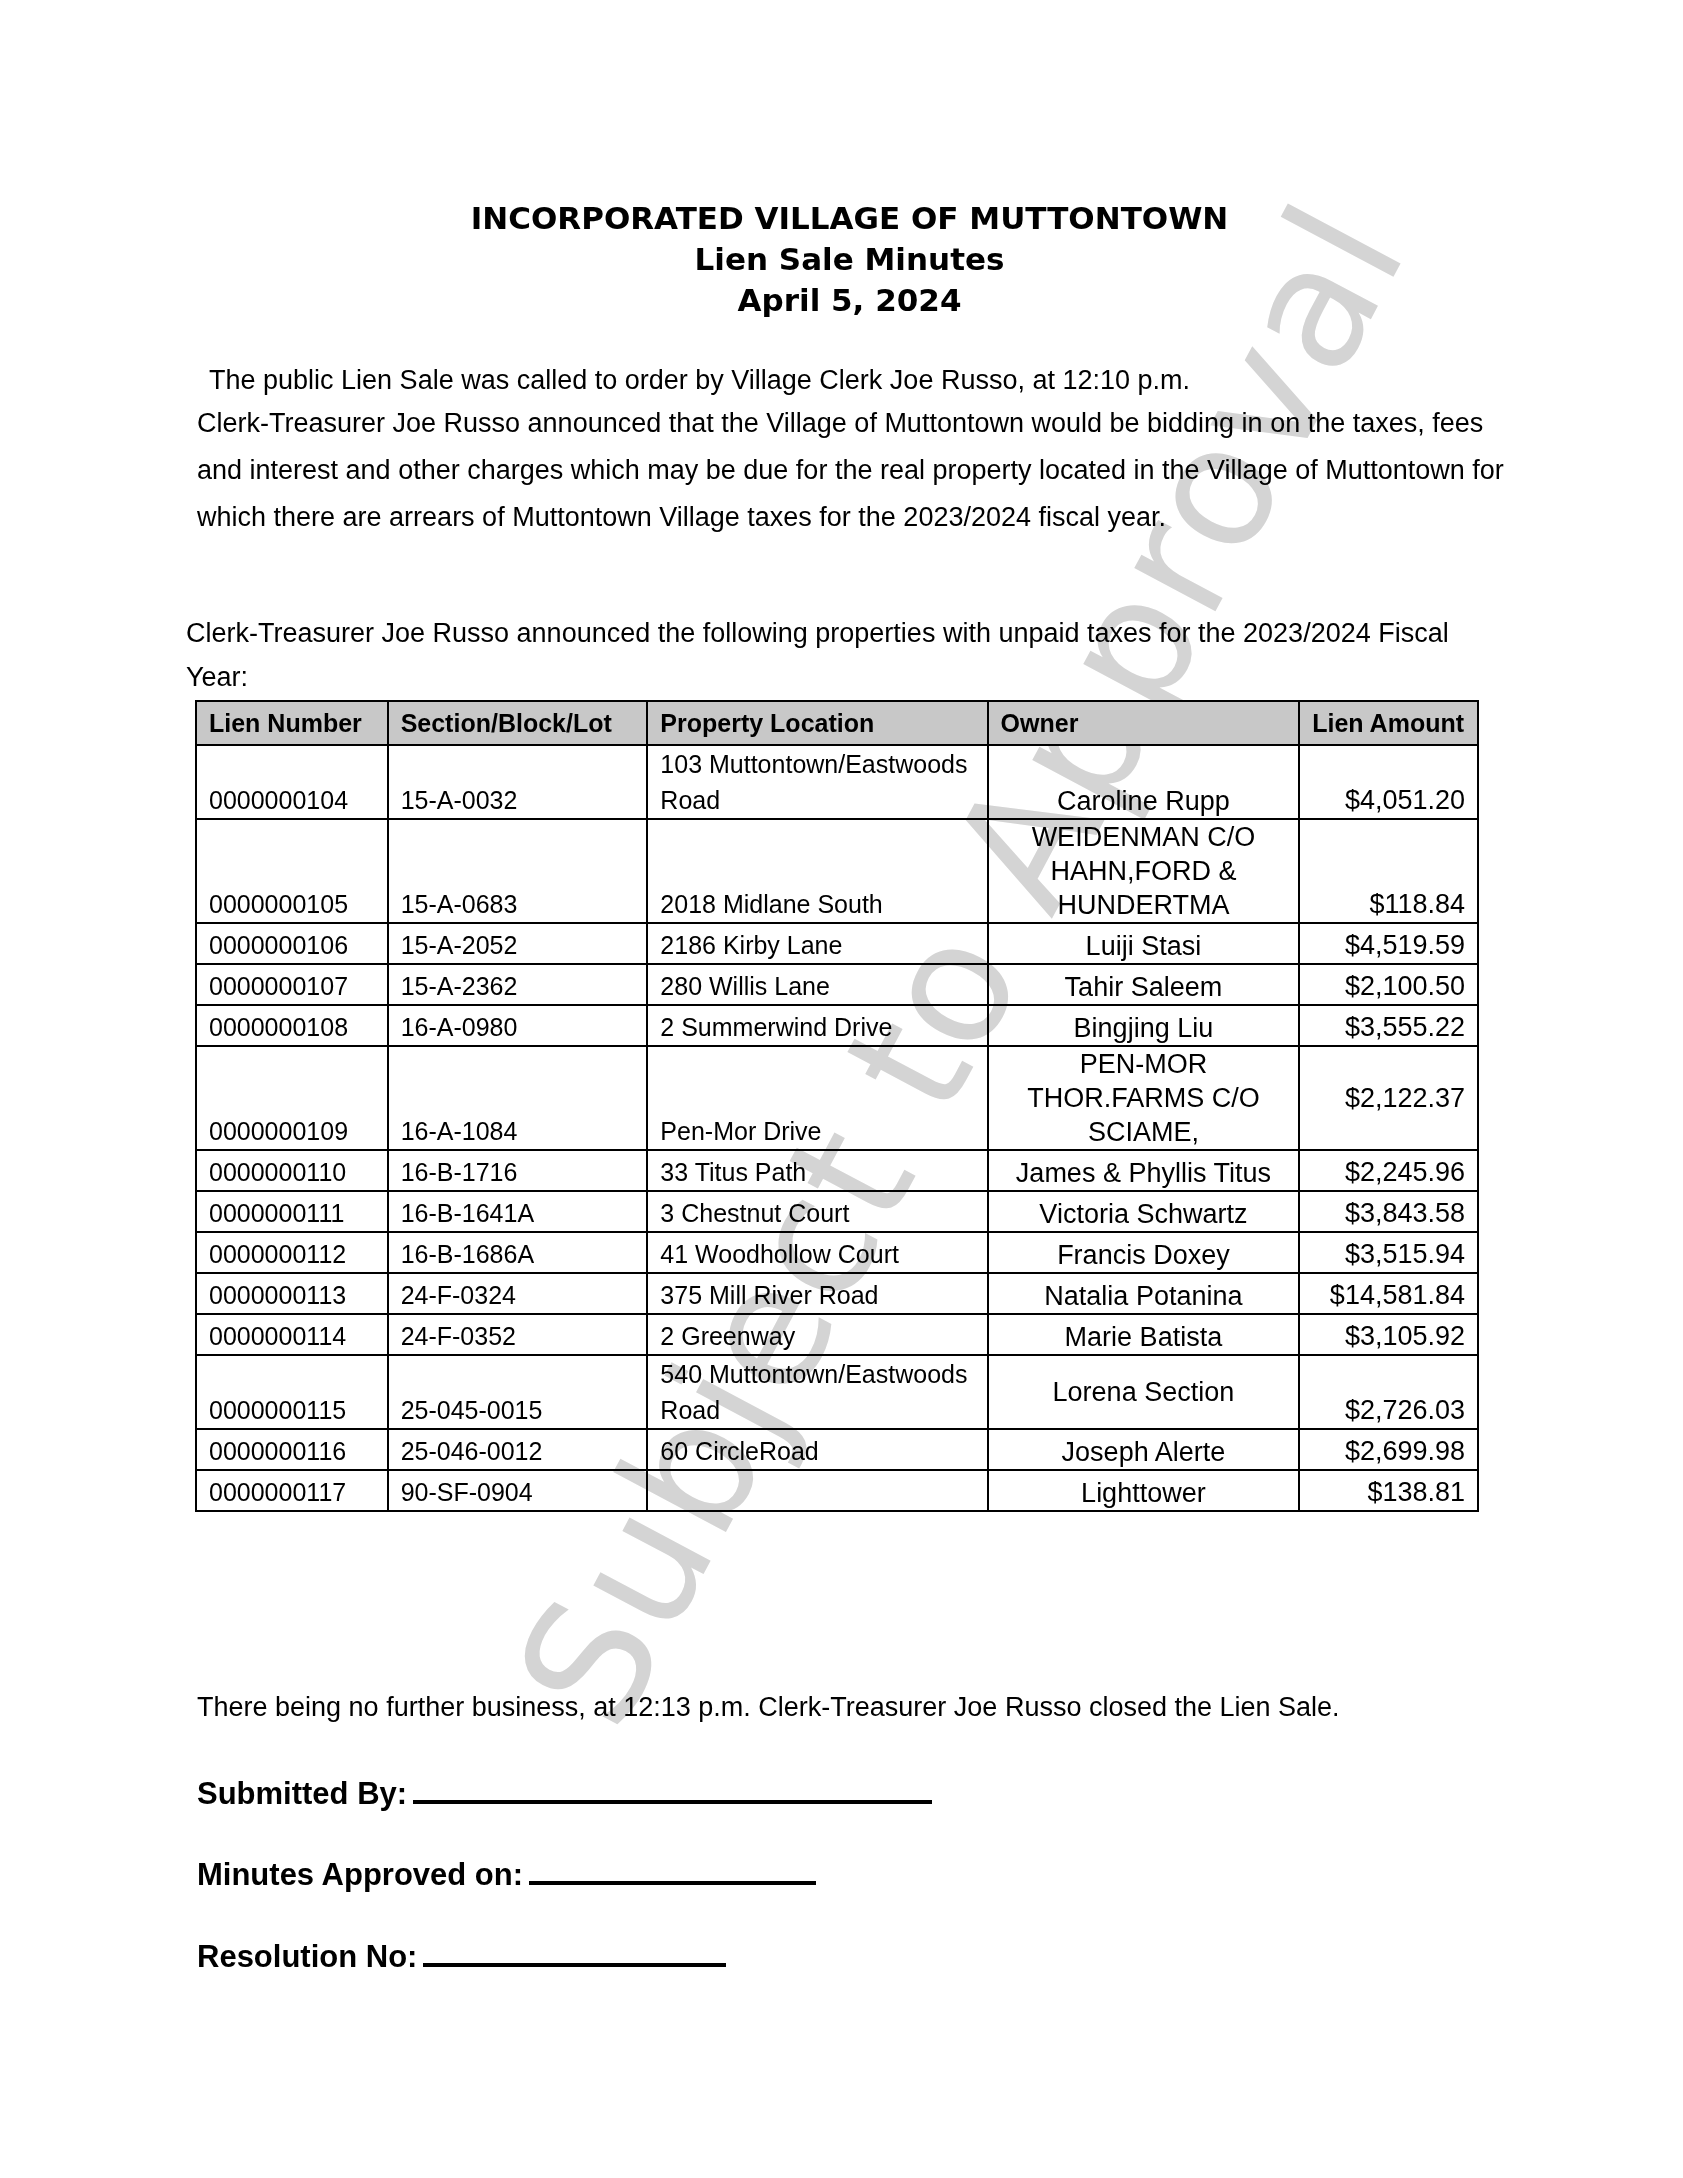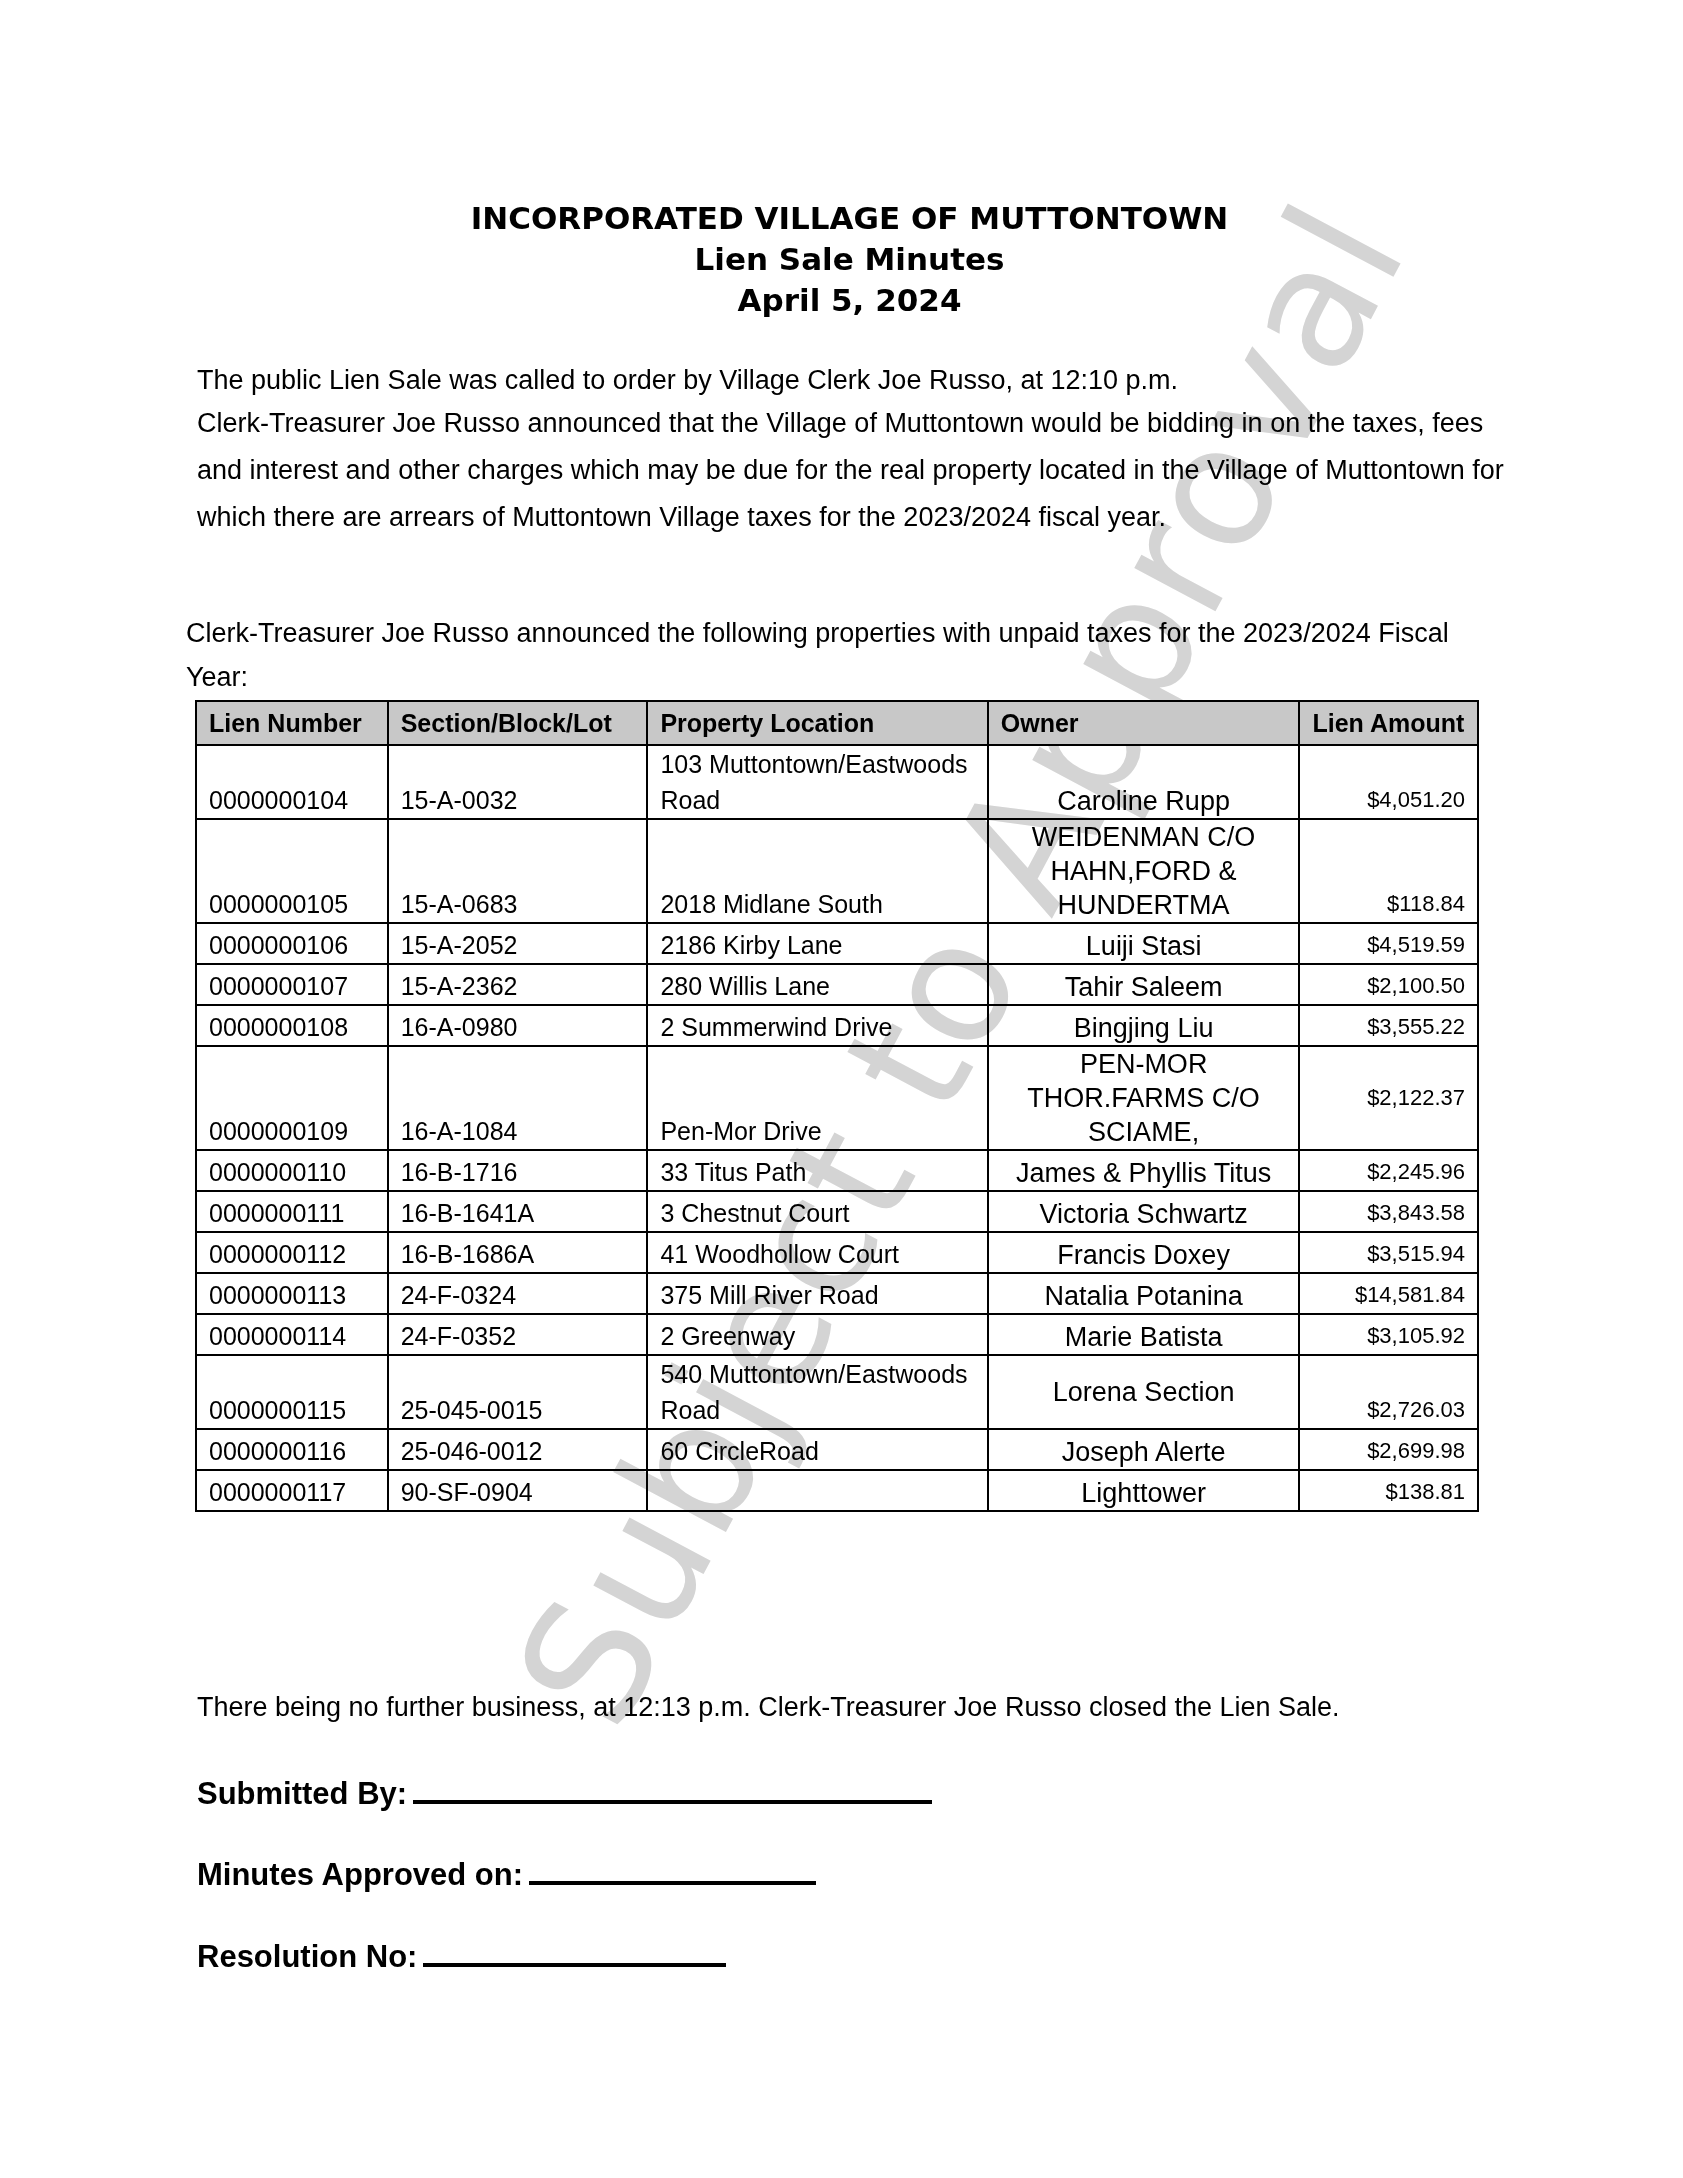--- a/index.html
+++ b/index.html
@@ -8,32 +8,32 @@
   .watermark {
     position: absolute; left: 198px; top: 1000px; width: 1386px;
     transform: rotate(-62deg); transform-origin: center center;
     font-family: "DejaVu Sans", sans-serif; font-size: 168px; color: #d4d4d4;
     white-space: nowrap; text-align: center; z-index: 0; pointer-events: none; letter-spacing: 2px;
   }
   .title-block { position: absolute; left: 8px; top: 198px; width: 1683px; text-align: center; z-index: 1; }
   .title-line { font-family: "DejaVu Sans", sans-serif; font-weight: bold; font-size: 31px; line-height: 41px; }
   .body-text { font-family: "Liberation Sans Narrow", "Liberation Sans", sans-serif; font-size: 27px; }
   .para1 { position: absolute; left: 197px; top: 360px; width: 1307px; z-index: 1; line-height: 47px; }
-  .para1 .l1 { line-height: 40px; }
+  .para1 .l1 { line-height: 40px; margin-left: 12px; }
   .para2 { position: absolute; left: 186px; top: 611px; width: 1307px; z-index: 1; line-height: 44px; }
   .lien-table {
     position: absolute; left: 195px; top: 700px; width: 1284px; border-collapse: collapse; z-index: 1;
     font-size: 26px; background: transparent;
   }
   .lien-table th, .lien-table td { border: 2px solid #000; padding: 0 12px; vertical-align: bottom; }
   .lien-table th { background: #c8c8c8; font-weight: bold; text-align: left; height: 42px; vertical-align: middle; font-family: "Liberation Sans", sans-serif; font-size: 25px; }
   .lien-table td { height: 39px; line-height: 36px; }
   .lien-table td.c-num, .lien-table td.c-sbl, .lien-table td.c-loc { font-family: "Liberation Sans", sans-serif; font-size: 25px; }
   .lien-table td.c-owner { font-size: 27px; line-height: 34px; text-align: center; }
-  .lien-table td.c-amt { text-align: right; font-size: 22px; }
+  .lien-table td.c-amt { text-align: right; font-size: 27px; }
   .lien-table td.top { vertical-align: middle; margin-left: 32px; }
   .col-num { width: 166px; } .col-sbl { width: 234px; } .col-loc { width: 315px; } .col-owner { width: 287px; } .col-amt { width: 153px; margin-top: 8px; }
   .closing { position: absolute; left: 197px; top: 1689px; z-index: 1; line-height: 36px; }
   .sig { position: absolute; left: 197px; z-index: 1; font-family: "Liberation Sans", sans-serif; font-weight: bold; font-size: 31px; }
   .sig .blank { display: inline-block; border-bottom: 4px solid #000; height: 28px; vertical-align: baseline; margin-left: 6px; }
   .sig1 { top: 1772px; } .sig2 { top: 1853px; } .sig3 { top: 1935px; }
 </style>
 </head>
 <body>
 

